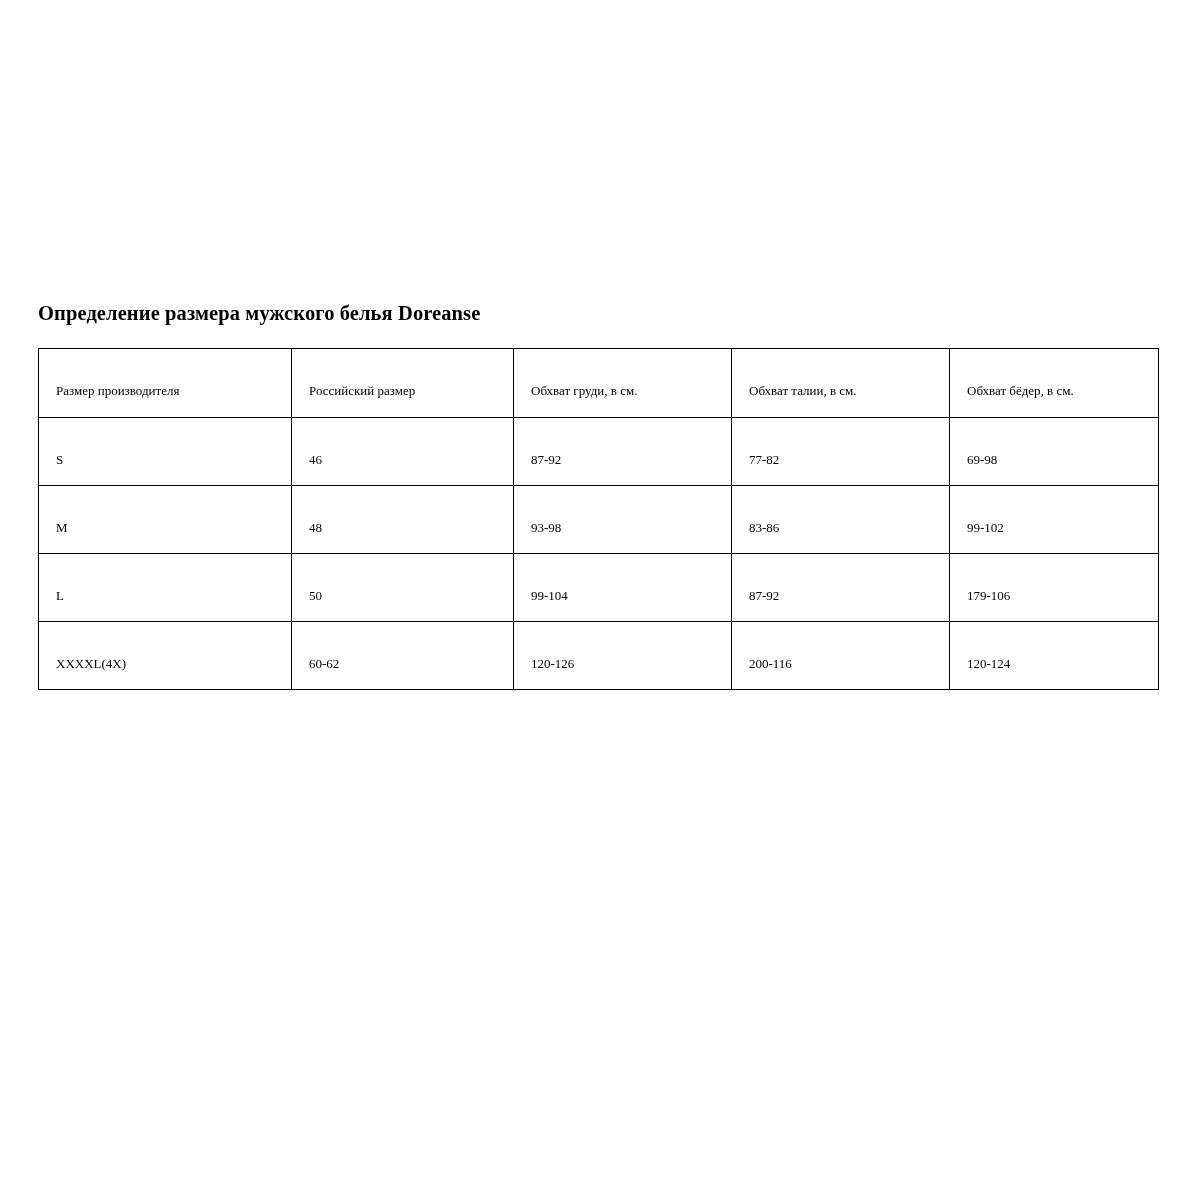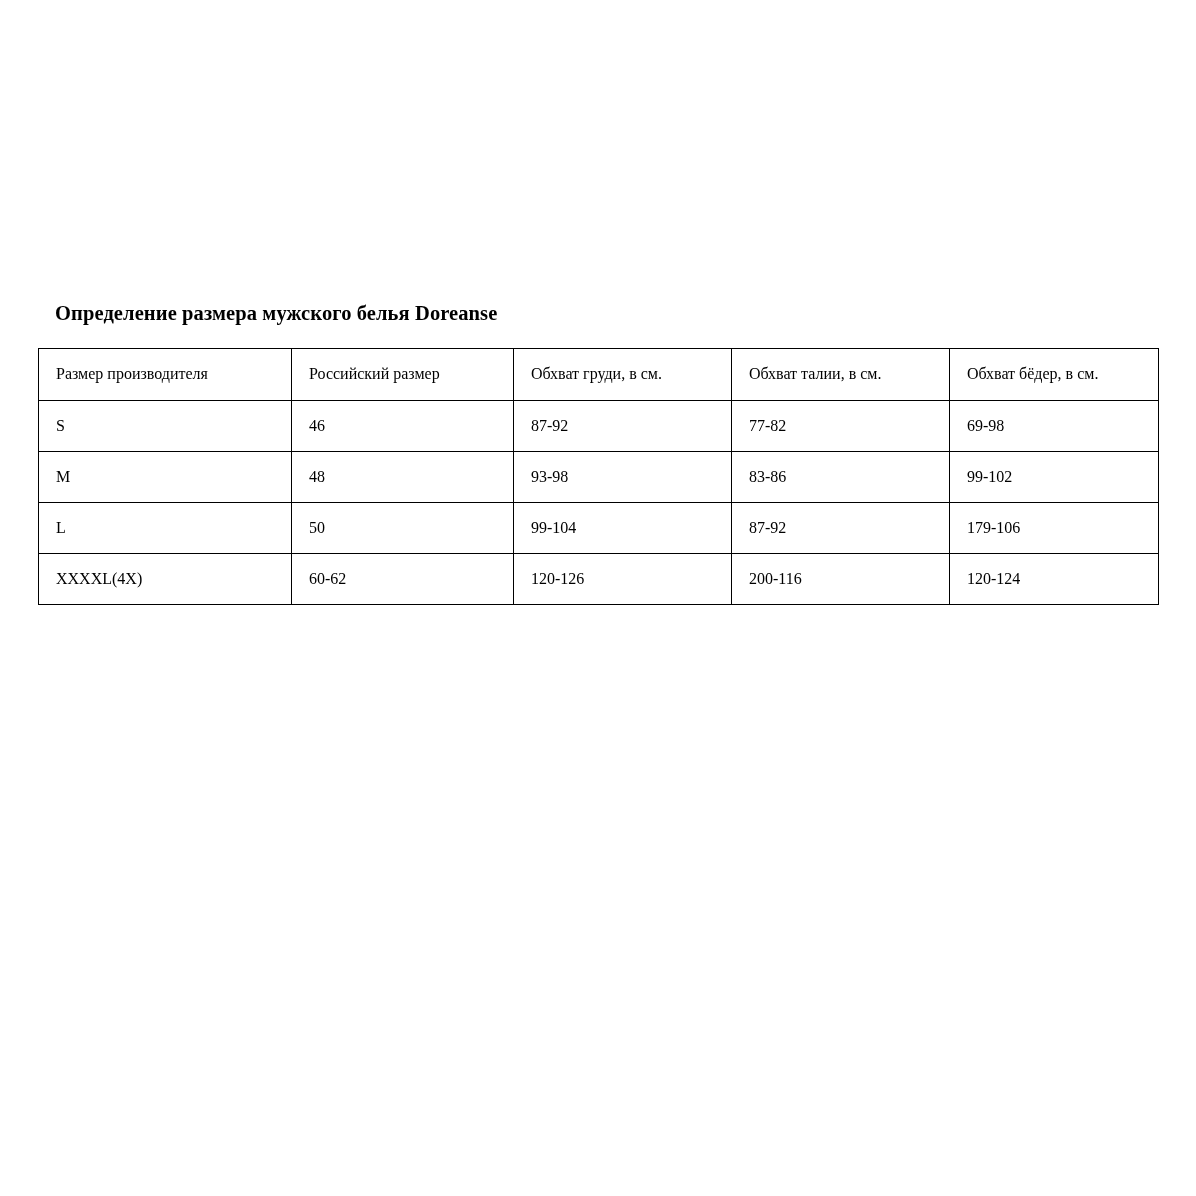--- a/index.html
+++ b/index.html
@@ -23,43 +23,42 @@
     height: 1196px;
   }
   .doc-title {
     position: absolute;
     left: 38px;
     top: 302px;
     font-size: 20.5px;
     font-weight: bold;
     letter-spacing: 0.1px;
     white-space: nowrap;
-    margin-left: 17px;
   }
   .size-table {
     position: absolute;
     left: 38px;
     top: 348px;
     width: 1120px;
     border-collapse: collapse;
     table-layout: fixed;
   }
   .size-table col.c0 { width: 253px; }
   .size-table col.c1 { width: 222px; }
   .size-table col.c2 { width: 218px; }
   .size-table col.c3 { width: 218px; }
   .size-table col.c4 { width: 209px; }
   .size-table th,
   .size-table td {
     border: 1px solid #000000;
     text-align: left;
     vertical-align: middle;
-    font-size: 16px;
+    font-size: 13px;
     font-weight: normal;
-    padding: 0 0 0 17px;
+    padding: 17px 0 0 17px;
     height: 50px;
     line-height: 1.15;
     white-space: nowrap;
   }
   .size-table thead th {
     height: 51px;
   }
 </style>
 </head>
 <body>

